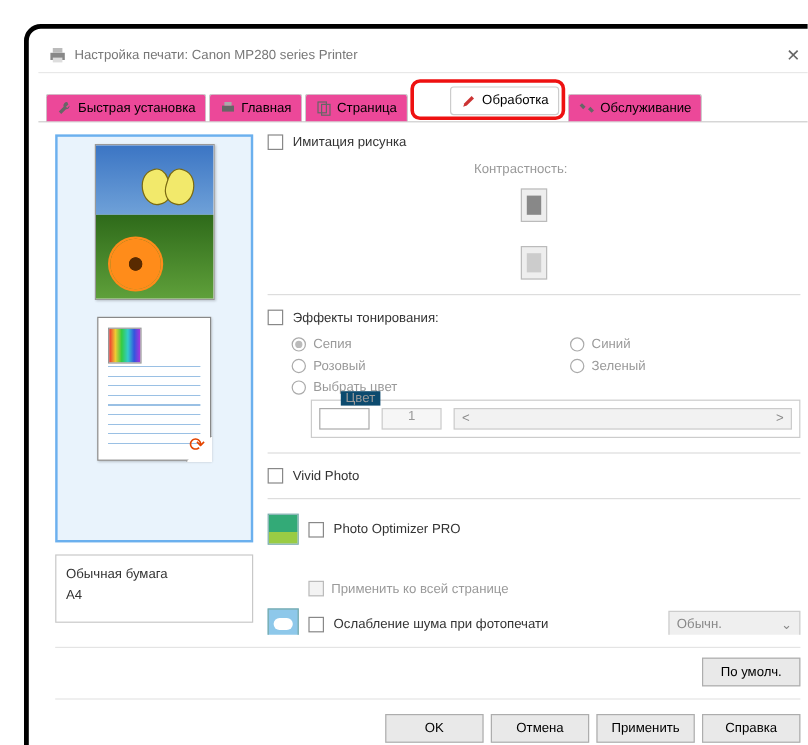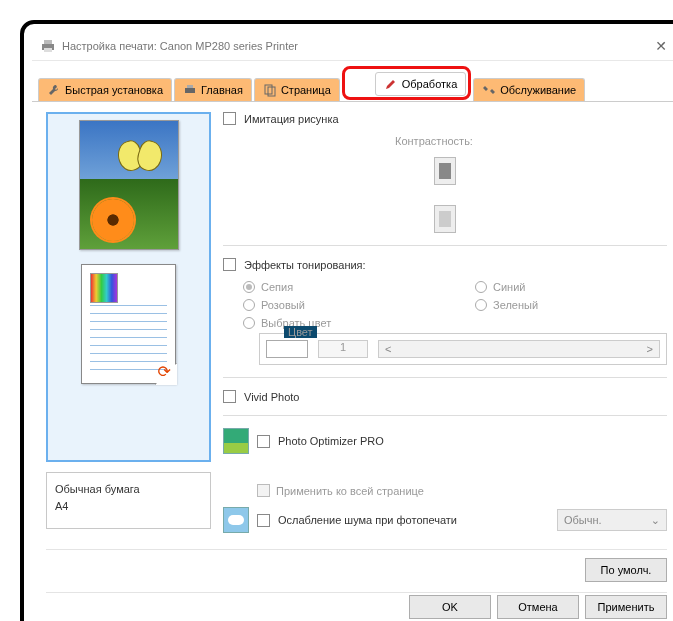--- a/index.html
+++ b/index.html
@@ -4,21 +4,21 @@
 <style>
 * { box-sizing: border-box; margin: 0; padding: 0; font-family: "Segoe UI", Tahoma, sans-serif; font-size: 11px; }
 body { background: #fff; padding: 20px; }
 .outer-frame { border: 4px solid #000; border-radius: 14px; width: 673px; height: 621px; padding: 8px; background: #fff; position: relative; }
 .window { width: 100%; height: 100%; background: #fff; display: flex; flex-direction: column; }
 .titlebar { display: flex; align-items: center; padding: 6px 8px; color: #777; border-bottom: 1px solid #e8e8e8; }
 .titlebar .ticon { width: 16px; height: 16px; margin-right: 6px; }
 .titlebar .title { flex: 1; }
 .titlebar .closex { font-size: 14px; color: #666; cursor: pointer; padding: 0 6px; }
 .tabbar { display: flex; align-items: flex-end; padding: 6px 6px 0 6px; gap: 2px; border-bottom: 1px solid #ccc; }
-.tab { display: flex; align-items: center; gap: 4px; padding: 4px 8px; border: 1px solid #ccc; border-bottom: none; background: #fdba74; border-radius: 3px 3px 0 0; cursor: pointer; }
+.tab { display: flex; align-items: center; gap: 4px; padding: 4px 8px; border: 1px solid #ccc; border-bottom: none; background: #ec4899; border-radius: 3px 3px 0 0; cursor: pointer; }
 .tab.active { background: #fff; position: relative; top: 1px; }
 .tab-highlight { border: 3px solid #e11; border-radius: 8px; padding: 2px; position: relative; top: -1px; }
 .tab-highlight .tab { border-radius: 3px; border-bottom: 1px solid #ccc; margin-left: 28px; }
 .tabicon { width: 14px; height: 14px; display: inline-block; }
 .content { flex: 1; display: flex; padding: 10px 14px; gap: 12px; overflow: hidden; }
 .leftcol { width: 165px; display: flex; flex-direction: column; gap: 10px; }
 .preview-box { border: 2px solid #6bb0ee; background: #e9f3fc; padding: 6px; display: flex; flex-direction: column; align-items: center; gap: 14px; height: 370px; }
 .photo { width: 100px; height: 130px; border: 1px solid #999; background: #fff; position: relative; overflow: hidden; box-shadow: 1px 1px 2px rgba(0,0,0,.2); }
 .photo .sky { position:absolute; inset:0 0 55% 0; background: linear-gradient(#3b75c4,#6fa1d8); }
 .photo .grass { position:absolute; inset:45% 0 0 0; background: linear-gradient(#2e6a1a,#5fa03a); }
@@ -58,21 +58,21 @@
 .opt-icon.stair::before{content:"";width:16px;height:16px;background:linear-gradient(135deg,#2a7 0 50%,transparent 50%);clip-path:polygon(0 100%,0 66%,33% 66%,33% 33%,66% 33%,66% 0,100% 0,100% 100%);}
 .opt-icon.photo2{background:linear-gradient(#3a7 60%,#9c4 60%);}
 .opt-icon.cloud{background:#8ec8ea;}
 .opt-icon.cloud::before{content:"";width:16px;height:10px;background:#fff;border-radius:6px;}
 .sub-indent { margin-left: 34px; display:flex; align-items:flex-end; gap:6px; color:#9a9a9a;margin-top:20px;}
 .sub-indent .cb{border-color:#bbb;background:#f3f3f3;}
 .combo { width:110px; height:22px; border:1px solid #ccc; background:#efefef; display:flex; align-items:center; justify-content:space-between; padding:0 6px; color:#888;}
 .footer { padding: 10px 14px; display:flex; flex-direction:column; gap:10px;}
 .def-row { display:flex; justify-content:flex-end; border-top:1px solid #e4e4e4; padding-top:8px;}
 .btn { min-width:82px; height:24px; border:1px solid #adadad; background:#e9e9e9; text-align:center; line-height:22px; cursor:pointer;}
-.btn-row { display:flex; justify-content:flex-end; gap:6px; border-top:1px solid #e4e4e4; padding-top:2px;}
+.btn-row { display:flex; justify-content:flex-end; gap:6px; border-top:1px solid #e4e4e4; padding-top:12px;}
 fieldset.toning { border:none; padding:0; margin:0; }
 </style>
 </head>
 <body>
 
 <div class="outer-frame">
 <div class="window">
 
   <div class="titlebar">
     <svg class="ticon" viewBox="0 0 16 16">
@@ -230,17 +230,18 @@
   </div>
 
   <div class="footer">
     <div class="def-row">
       <div class="btn">По умолч.</div>
     </div>
     <div class="btn-row">
       <div class="btn">OK</div>
       <div class="btn">Отмена</div>
       <div class="btn">Применить</div>
+      <div class="btn">Справка</div>
     </div>
   </div>
 
 </div>
 </div>
 
 </body></html>

